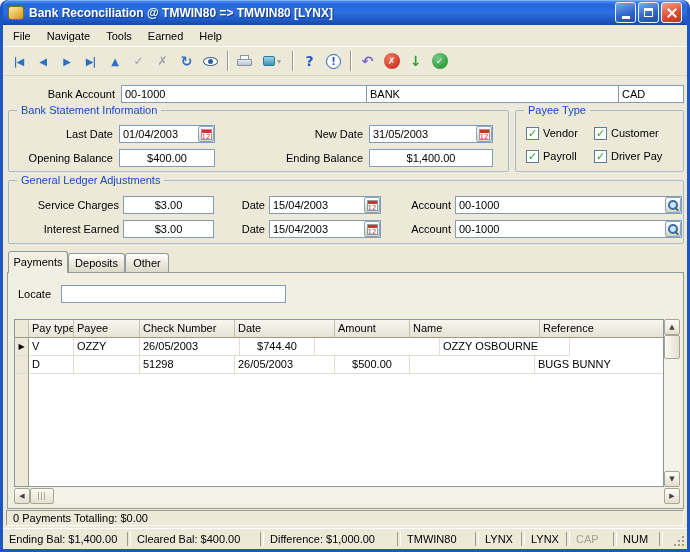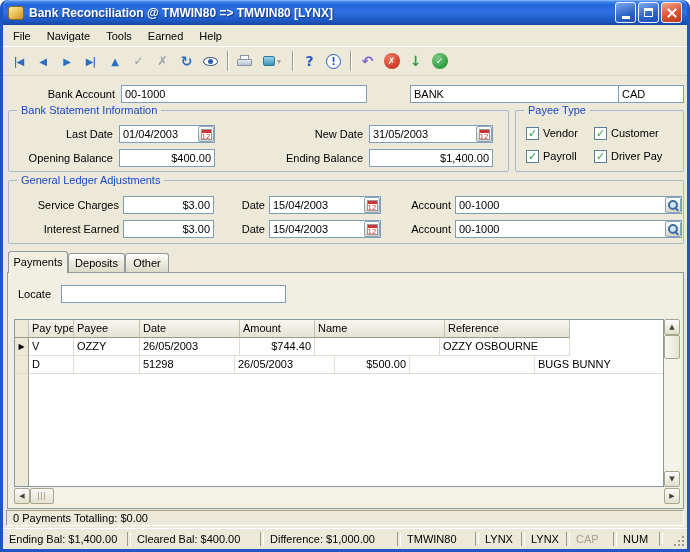--- a/index.html
+++ b/index.html
@@ -61,21 +61,21 @@
   .icon-printer .pp{position:absolute;left:3px;top:0;width:9px;height:5px;background:#fff;border:1px solid #8892A0;}
   .icon-printer .pb{position:absolute;left:0;top:4px;width:15px;height:7px;border:1px solid #8892A0;border-radius:1px;
     background:linear-gradient(#E7EAF2,#B9C2D4);}
   .icon-export{width:12px;height:10px;border:1px solid #2A7A9C;border-radius:2px;
     background:linear-gradient(#9FD4E8,#3E93B8);}
 
   .lbl{position:absolute;height:18px;line-height:18px;white-space:nowrap;}
   .lbl.r{text-align:right;}
   .tb{position:absolute;height:18px;border:1px solid #7F9DB9;background:#fff;padding:0 3px;
     font:11px "Liberation Sans",sans-serif;color:#000;}
-  .money{text-align:right;}
+  .money{text-align:center;}
   .fbtn{position:absolute;width:16px;height:16px;border:1px solid #8DA4BE;border-radius:2px;
     background:linear-gradient(180deg,#FEFEFE,#E7E5D6 60%,#D8D4C2);
     display:flex;align-items:center;justify-content:center;padding:0;}
   .icon-cal{width:11px;height:11px;background:#fff;border:1px solid #999;position:relative;overflow:hidden;}
   .icon-cal::before{content:"";position:absolute;top:0;left:0;right:0;height:3px;background:#CC3333;}
   .icon-cal .c12{position:absolute;left:0;right:0;top:3px;text-align:center;font-size:7px;line-height:8px;color:#CC3333;
     font-family:"DejaVu Sans",sans-serif;}
   .icon-mag{position:relative;width:12px;height:12px;}
   .icon-mag::before{content:"";position:absolute;left:1px;top:1px;width:6px;height:6px;border:2px solid #3B6EA5;
     border-radius:50%;background:#CFE4F7;}
@@ -216,21 +216,21 @@
       <span class="tbtn">
           <span class="c-greenarrow">↓</span>
         </span>
       <span class="tbtn">
           <span class="circle-green">✓</span>
         </span>
     </div>
 
     <div class="lbl r" style="left:8px;top:60px;width:104px;">Bank Account</div>
     <input class="tb" style="left: 118px; top: 60px; width: 246px;" value="00-1000">
-    <input class="tb" style="left: 363px; top: 60px; width: 253px; margin-left: 44px;" value="BANK">
+    <input class="tb" style="left: 363px; top: 60px; width: 253px;" value="BANK">
     <input class="tb" style="left: 615px; top: 60px; width: 66px;" value="CAD">
 
     <div class="grp" style="left:5px;top:85px;width:501px;height:62px;">
       <span class="grp-title">Bank Statement Information</span>
       <div class="lbl r" style="left:2px;top:14px;width:102px;">Last Date</div>
       <input class="tb" style="left: 110px; top: 14px; width: 96px;" value="01/04/2003">
       <button class="fbtn" style="left:189px;top:15px;">
           <span class="icon-cal">
             <span class="c12">12</span>
           </span>
@@ -316,20 +316,21 @@
 
     <div class="panel">
       <div class="lbl" style="left:10px;top:12px;width:40px;">Locate</div>
       <input class="tb" style="left: 53px; top: 12px; width: 225px;" value="">
 
       <div class="grid">
         <div class="ghead">
           <div class="gh sel w0"></div>
           <div class="gh w1">Pay type</div>
           <div class="gh w2">Payee</div>
+          <div class="gh w3">Check Number</div>
           <div class="gh w4">Date</div>
           <div class="gh w5">Amount</div>
           <div class="gh w7">Name</div>
           <div class="gh w6">Reference</div>
         </div>
         <div class="grow">
           <div class="gc sel w0">
               <span>▶</span>
             </div>
           <div class="gc w1">V</div>

